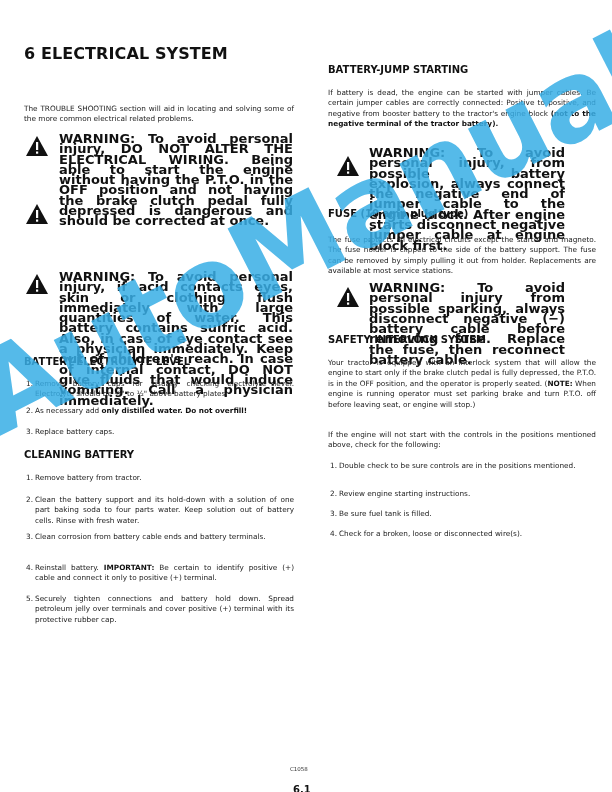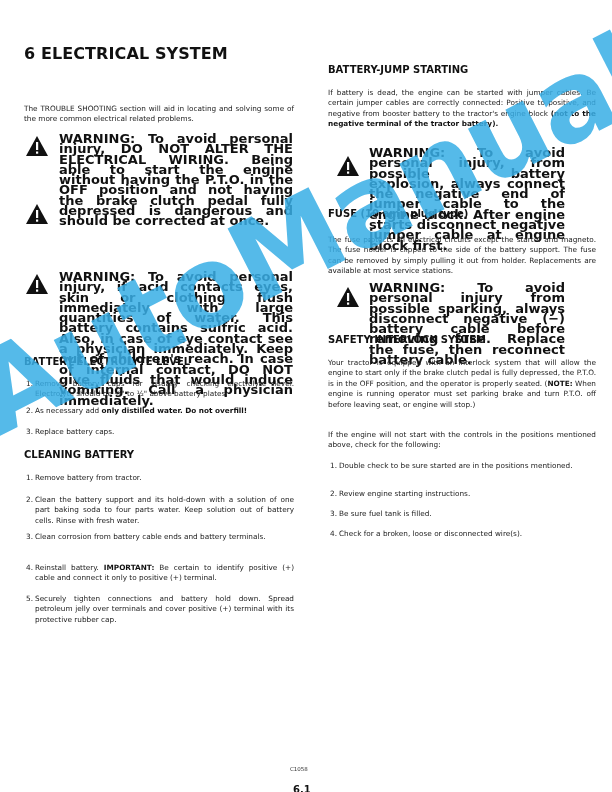--- a/index.html
+++ b/index.html
@@ -118,21 +118,21 @@
       </svg>
     <div class="wtext" style="left:32px;top:0;width:196px;">WARNING: To avoid personal injury from possible sparking, always disconnect negative (−) battery cable before removing fuse. Replace the fuse, then reconnect battery cable.</div>
   </div>
 
   <div class="h2" style="left:328px;top:334px;">SAFETY INTERLOCK SYSTEM</div>
   <div class="p" style="left:328px;top:358px;width:268px;"><span>Your tractor is equipped with an interlock system that will allow the engine to start only if the brake clutch pedal is fully depressed, the P.T.O. is in the OFF position, and the operator is properly seated. (</span><b>NOTE:</b><span> When engine is running operator must set parking brake and turn P.T.O. off before leaving seat, or engine will stop.)</span></div>
   <div class="p" style="left:328px;top:430px;width:268px;">If the engine will not start with the controls in the positions mentioned above, check for the following:</div>
 
   <div class="li" style="left:330px;top:461px;width:266px;">
     <span class="num">1.</span>
-    <span class="txt" style="width:257px;">Double check to be sure started are in the positions mentioned.</span>
+    <span class="txt" style="width:257px;">Double check to be sure controls are in the positions mentioned.</span>
   </div>
   <div class="li" style="left:330px;top:489px;width:266px;">
     <span class="num">2.</span>
     <span class="txt" style="width:257px;">Review engine starting instructions.</span>
   </div>
   <div class="li" style="left:330px;top:509px;width:266px;">
     <span class="num">3.</span>
     <span class="txt" style="width:257px;">Be sure fuel tank is filled.</span>
   </div>
   <div class="li" style="left:330px;top:529px;width:266px;">

